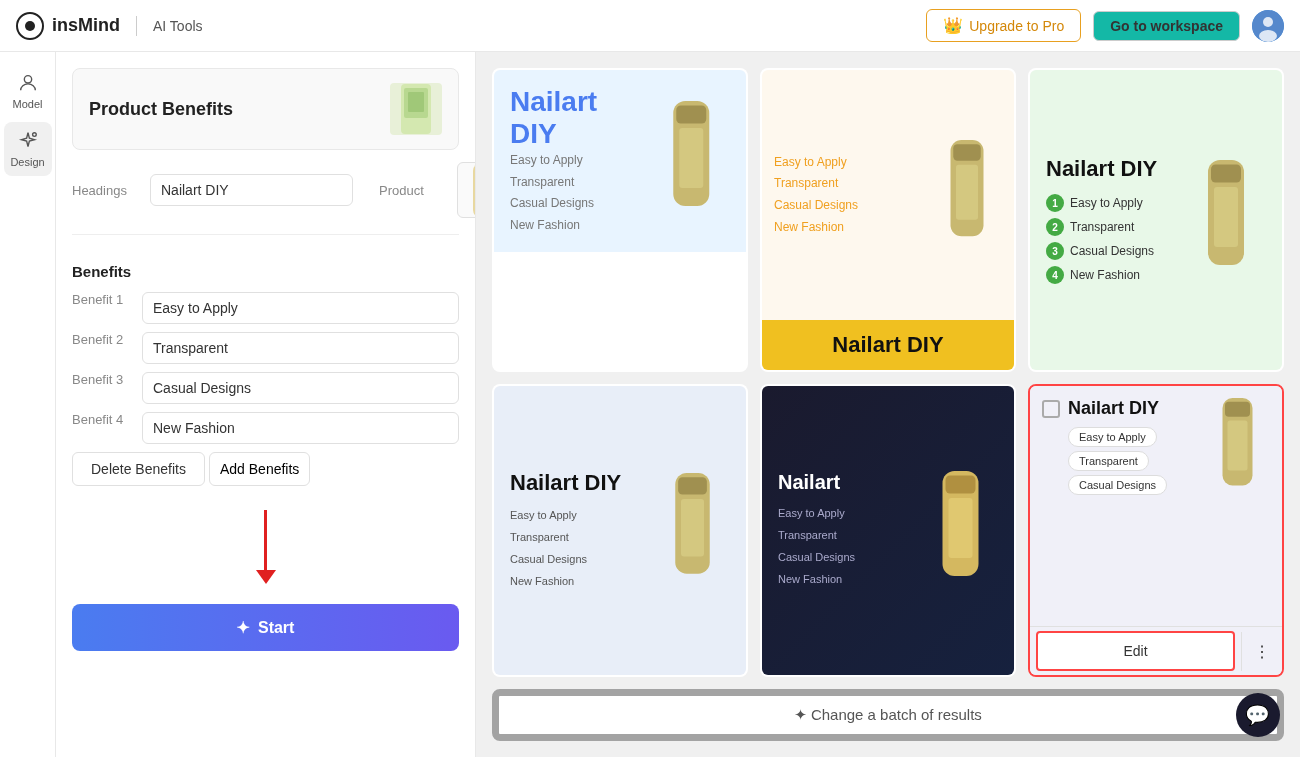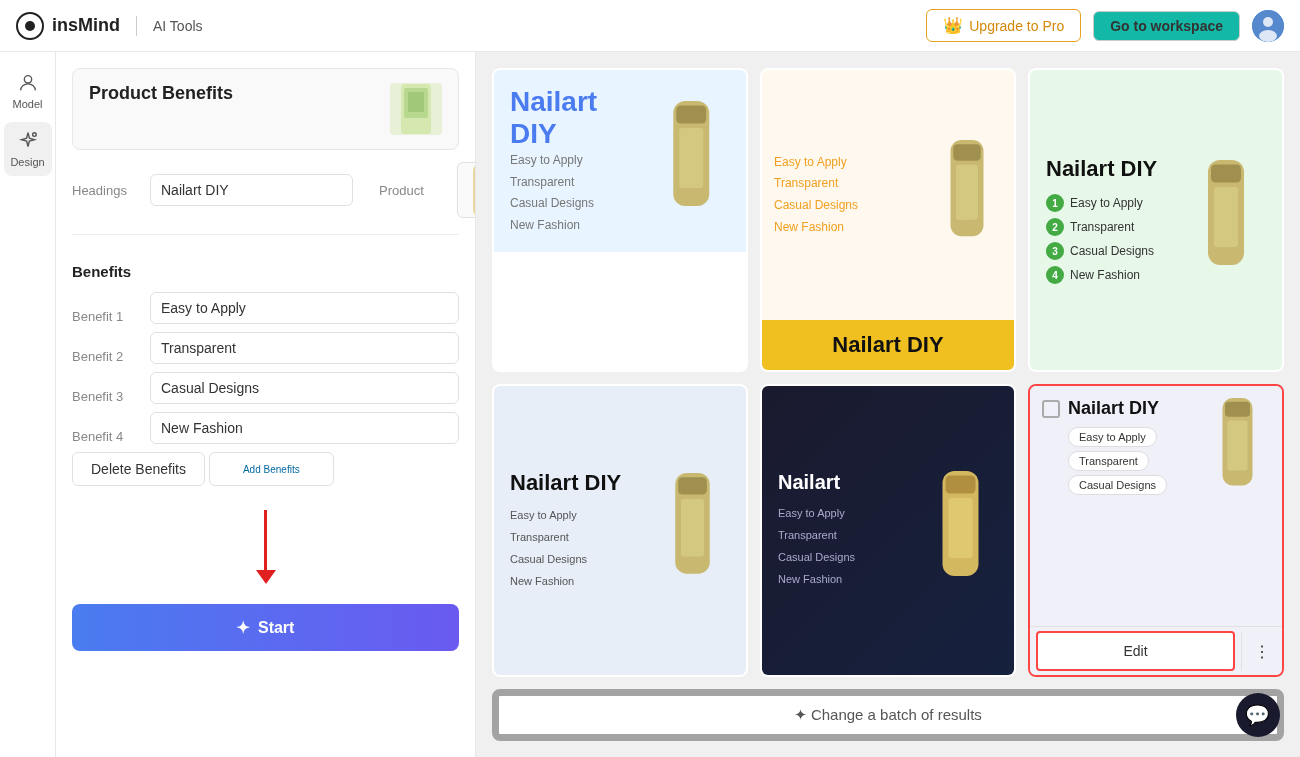--- a/index.html
+++ b/index.html
@@ -25,42 +25,42 @@
     .icon-sidebar { width: 56px; background: #fff; border-right: 1px solid #e8e8e8; display: flex; flex-direction: column; align-items: center; padding-top: 12px; gap: 4px; }
     .icon-sidebar-item { display: flex; flex-direction: column; align-items: center; gap: 4px; padding: 8px 6px; border-radius: 8px; cursor: pointer; width: 48px; }
     .icon-sidebar-item.active { background: #f0f0f0; text-align: center; }
     .icon-sidebar-item .icon-label { font-size: 11px; color: #555; }
     .sidebar-icon-svg { width: 22px; height: 22px; }
 
     
     .left-panel { width: 420px; background: #fff; border-right: 1px solid #e8e8e8; overflow-y: auto; padding: 16px; display: flex; flex-direction: column; gap: 12px; }
 
     
-    .product-benefits-card { background: #f9f9f9; border: 1px solid #e8e8e8; border-radius: 8px; padding: 14px 16px; display: flex; justify-content: space-between; }
+    .product-benefits-card { background: #f9f9f9; border: 1px solid #e8e8e8; border-radius: 8px; padding: 14px 16px; display: flex; align-items: center; justify-content: space-between; }
     .product-benefits-title { font-size: 18px; font-weight: 700; color: #222; }
     .product-thumb { width: 52px; height: 52px; background: #e8f0d8; border-radius: 4px; overflow: hidden; display: flex; align-items: center; justify-content: center; }
 
     
     .form-section { display: flex; gap: 26px; }
     .form-row { display: flex; align-items: center; gap: 8px; }
     .form-label { font-size: 13px; color: #888; width: 70px; flex-shrink: 0; }
     .form-input { flex: 1; border: 1px solid #e0e0e0; border-radius: 6px; padding: 7px 10px; font-size: 14px; color: #333; background: #fff; }
     .product-image-box { width: 56px; height: 56px; border: 1px solid #e0e0e0; border-radius: 6px; display: flex; align-items: center; justify-content: center; background: #fafafa; overflow: hidden; }
 
     
     .benefits-section { padding: 12px 0; }
     .benefits-title { font-size: 15px; font-weight: 700; color: #222; margin-bottom: 12px; }
-    .benefit-row { display: flex; align-items: flex-end; gap: 8px; margin-bottom: 8px; }
+    .benefit-row { display: flex; align-items: flex-start; margin-bottom: 8px; }
     .benefit-label { font-size: 13px; color: #888; width: 70px; flex-shrink: 0; }
     .benefit-input { flex: 1; border: 1px solid #e0e0e0; border-radius: 6px; padding: 7px 10px; font-size: 14px; color: #333; background: #fff; }
 
     
     .buttons-row { display: flex; gap: 4px; margin-top: 8px; }
     .delete-btn { background: #fff; border: 1px solid #e0e0e0; color: #333; padding: 8px 18px; border-radius: 6px; font-size: 14px; cursor: pointer; }
-    .add-btn { background: #fff; border: 1px solid #e0e0e0; color: #0369a1; padding: 8px 33px; border-radius: 6px; font-size: 10px; cursor: pointer; }
+    .add-btn { background: #fff; border: 1px solid #e0e0e0; color: #000000; padding: 8px 10px; border-radius: 6px; font-size: 14px; cursor: pointer; }
 
     
     .start-btn { background: linear-gradient(90deg, #4a7cf0, #6a5af0); color: #fff; border: none; padding: 14px; border-radius: 8px; font-size: 16px; font-weight: 600; cursor: pointer; width: 100%; display: flex; align-items: center; justify-content: center; gap: 8px; margin-top: 8px; }
     .start-icon { font-size: 16px; }
 
     
     .content-area { flex: 1; background: #f0f0f0; overflow: hidden; padding: 16px; display: flex; flex-direction: column; gap: 12px; }
 
     
     .template-grid { display: grid; grid-template-columns: repeat(3, 1fr); gap: 12px; flex: 1; }

